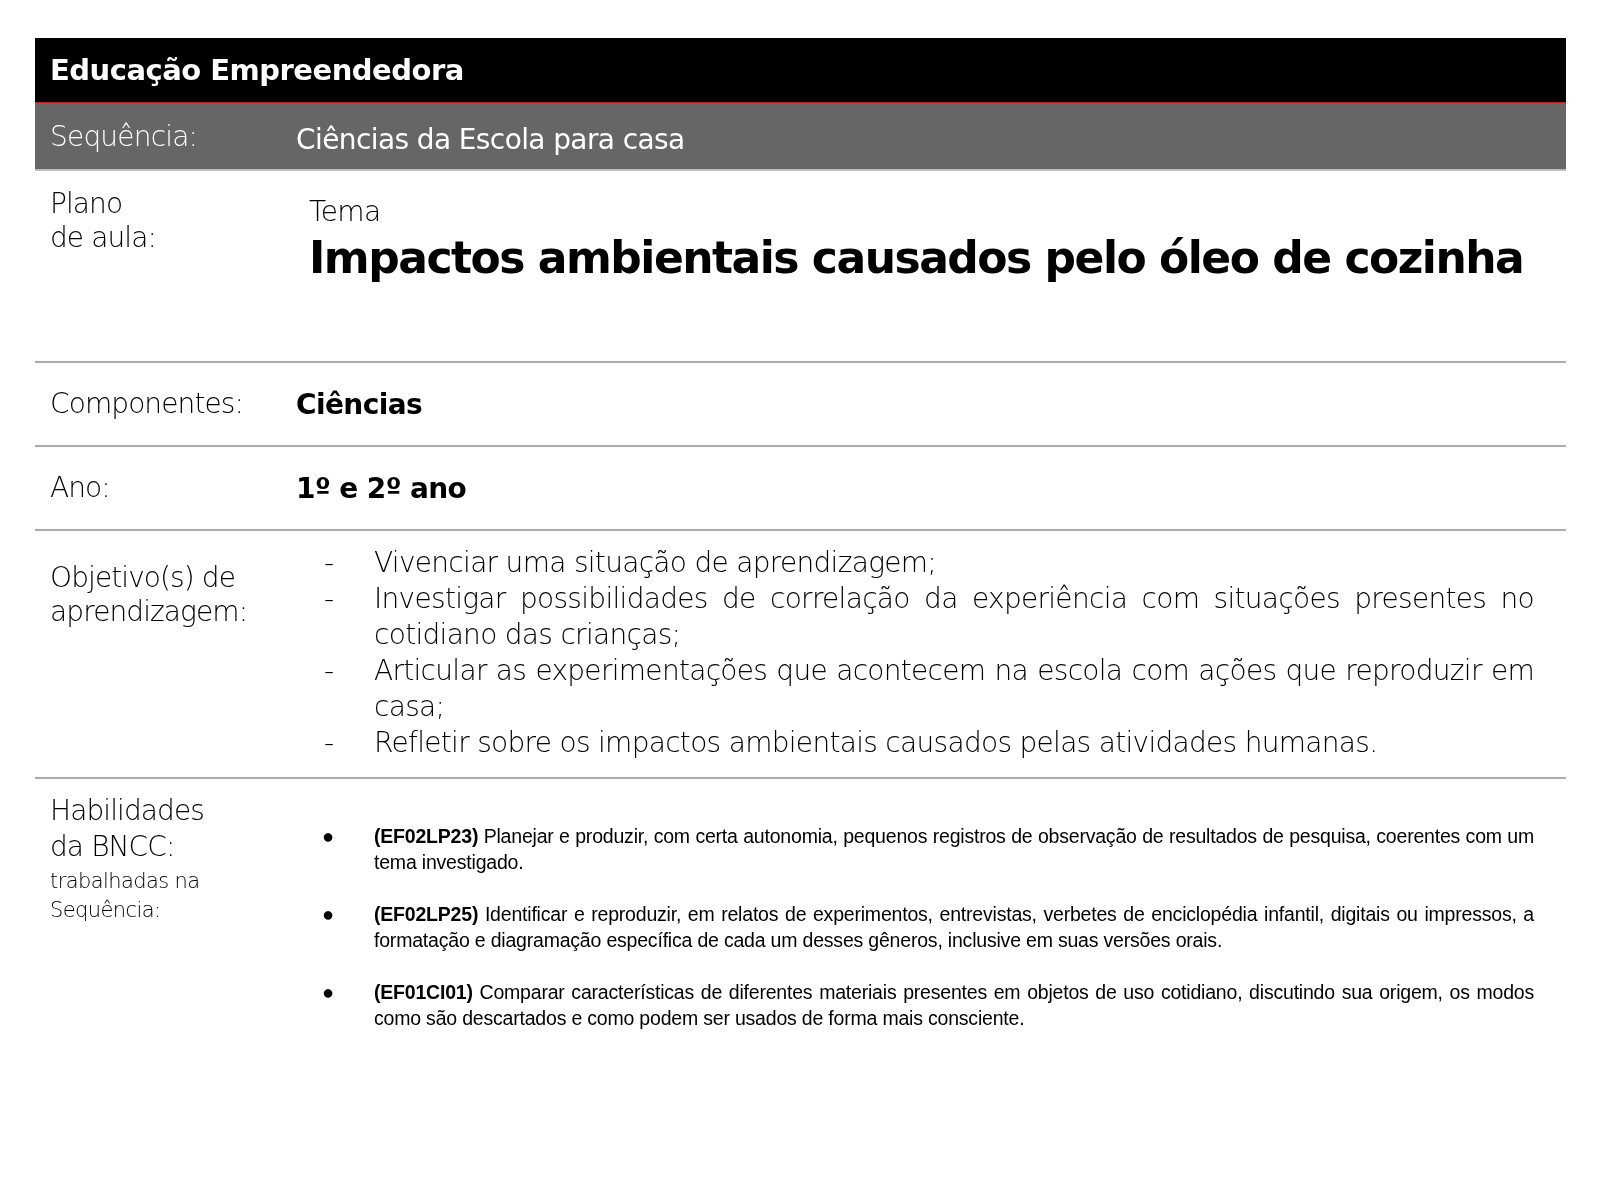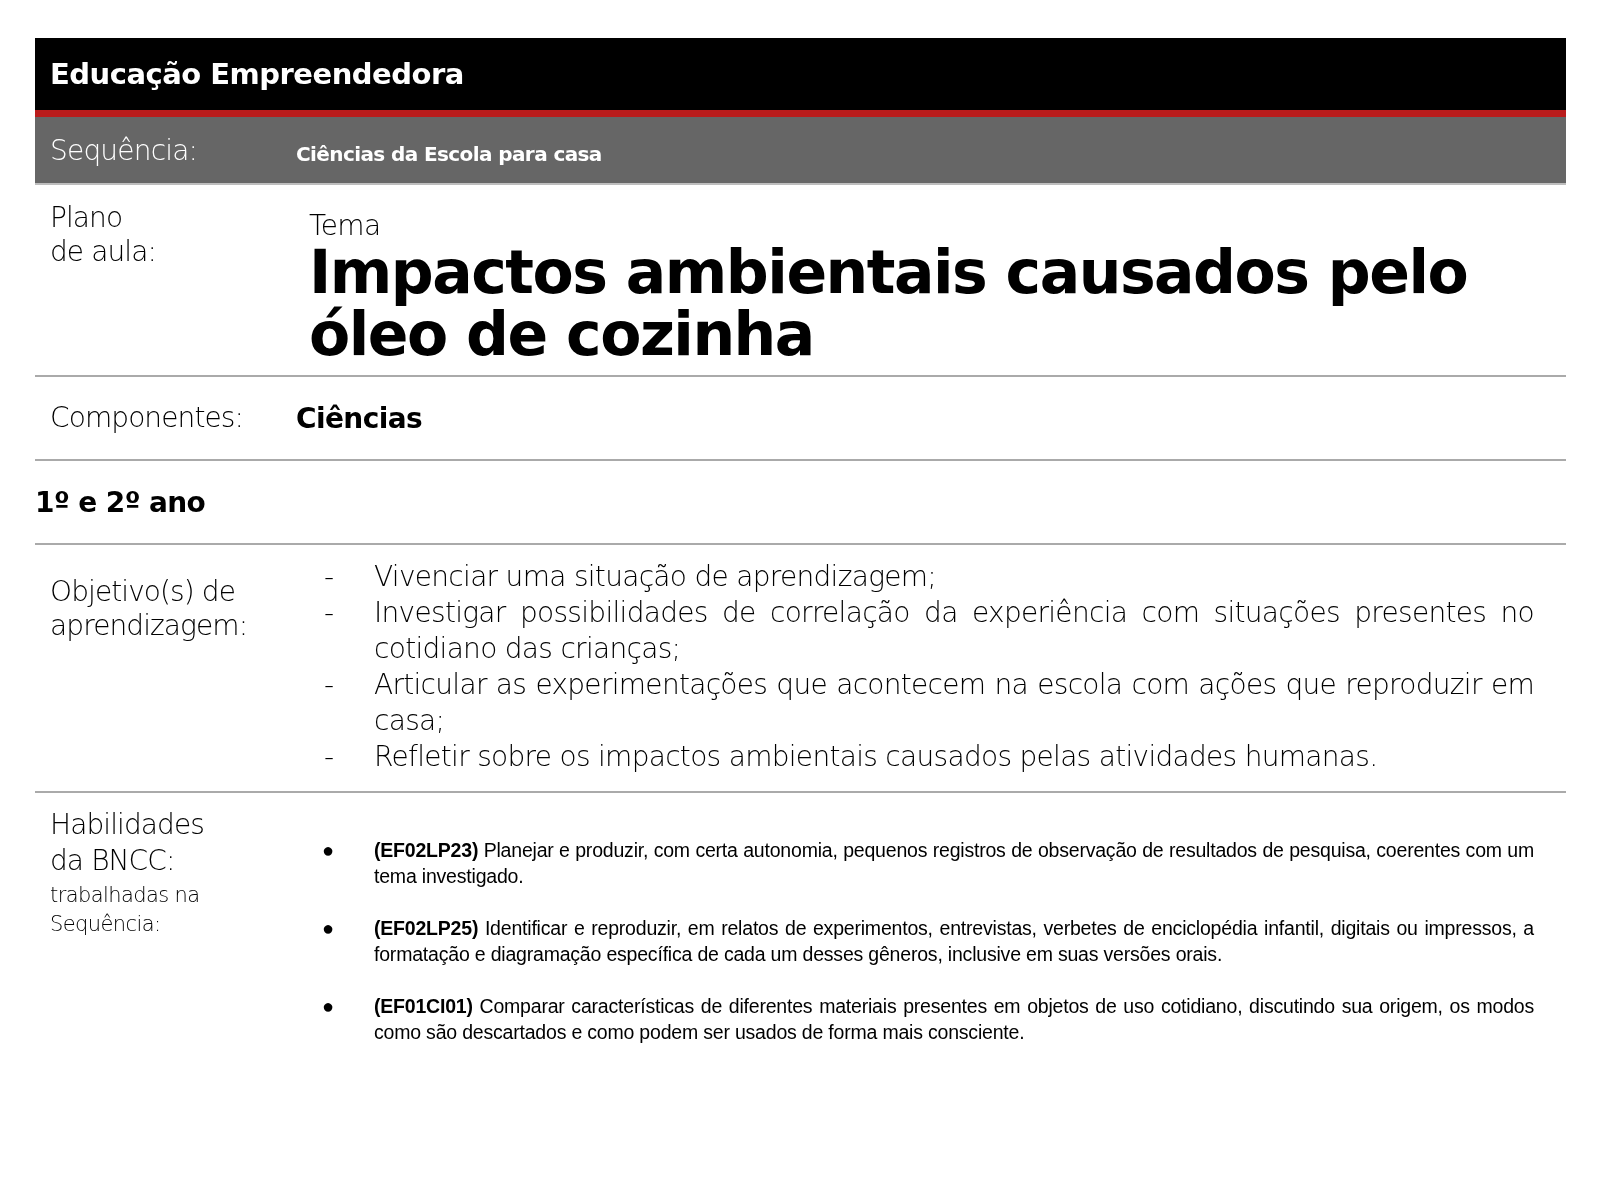--- a/index.html
+++ b/index.html
@@ -16,29 +16,29 @@
       color: #000;
     }
     .page {
       position: absolute;
       left: 35px;
       top: 38px;
       width: 1531px;
     }
     .header {
       background: #000000;
-      height: 79px;
+      height: 65px;
       display: flex;
       align-items: center;
       padding-left: 15px;
       color: #ffffff;
       font-weight: bold;
       font-size: 29px;
       letter-spacing: -0.5px;
-      border-bottom: 7px solid #b91c1c;
+      border-bottom: 1px solid #b91c1c;
       box-sizing: border-box;
     }
     .seq-row {
       background: #666666;
       height: 68px;
       display: flex;
       align-items: center;
       border-bottom: 2px solid #bdbdbd;
       box-sizing: border-box;
     }
@@ -47,22 +47,22 @@
       padding-left: 15px;
       box-sizing: border-box;
       color: #ffffff;
       font-family: "DejaVu Sans", sans-serif;
       font-weight: 300;
       font-size: 28px;
       letter-spacing: -0.8px;
     }
     .seq-value {
       color: #ffffff;
-      font-weight: bold;
-      font-size: 20px;
+      font-weight: normal;
+      font-size: 28px;
       letter-spacing: -0.6px;
       margin-top: 7px;
     }
     .row {
       display: flex;
       border-bottom: 2px solid #aaaaaa;
       box-sizing: border-box;
     }
     .row.no-border { border-bottom: none; }
     .label {
@@ -85,21 +85,21 @@
     .row-plano { height: 192px; }
     .row-plano .label { padding-top: 16px; }
     .row-plano .value { padding-top: 24px; margin-left: 13px; }
     .tema-label {
       font-size: 28px;
       font-weight: 300;
       letter-spacing: -0.6px;
       line-height: 34px;
     }
     .tema-title {
-      font-size: 60px;
+      font-size: 44px;
       font-weight: bold;
       letter-spacing: -1.5px;
       line-height: 62px;
       margin-top: -2px;
     }
     
     .row-simple { height: 84px; align-items: center; }
     .row-simple .value {
       font-size: 28px;
       font-weight: bold;
@@ -196,20 +196,21 @@
       <div class="tema-title">Impactos ambientais causados pelo óleo de cozinha</div>
     </div>
   </div>
 
   <div class="row row-simple">
     <div class="label">Componentes:</div>
     <div class="value">Ciências</div>
   </div>
 
   <div class="row row-simple">
+    <div class="label">Ano:</div>
     <div class="value">1º e 2º ano</div>
   </div>
 
   <div class="row row-obj">
     <div class="label">
       <div>Objetivo(s) de</div>
       <div>aprendizagem:</div>
     </div>
     <div class="value">
       <ul class="obj-list">

